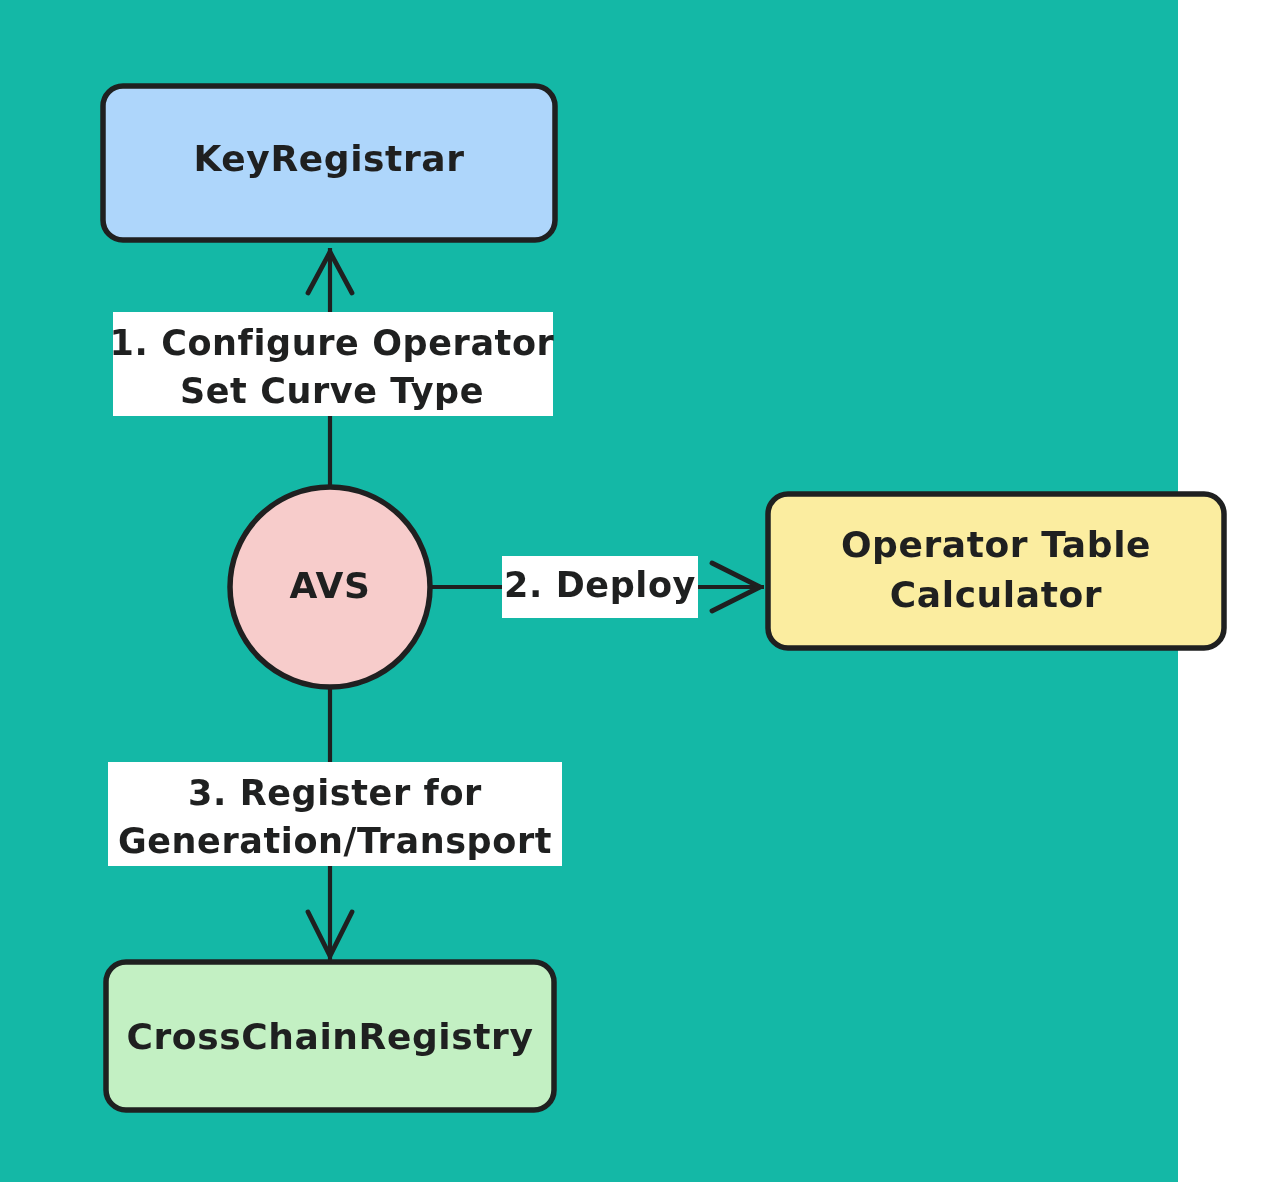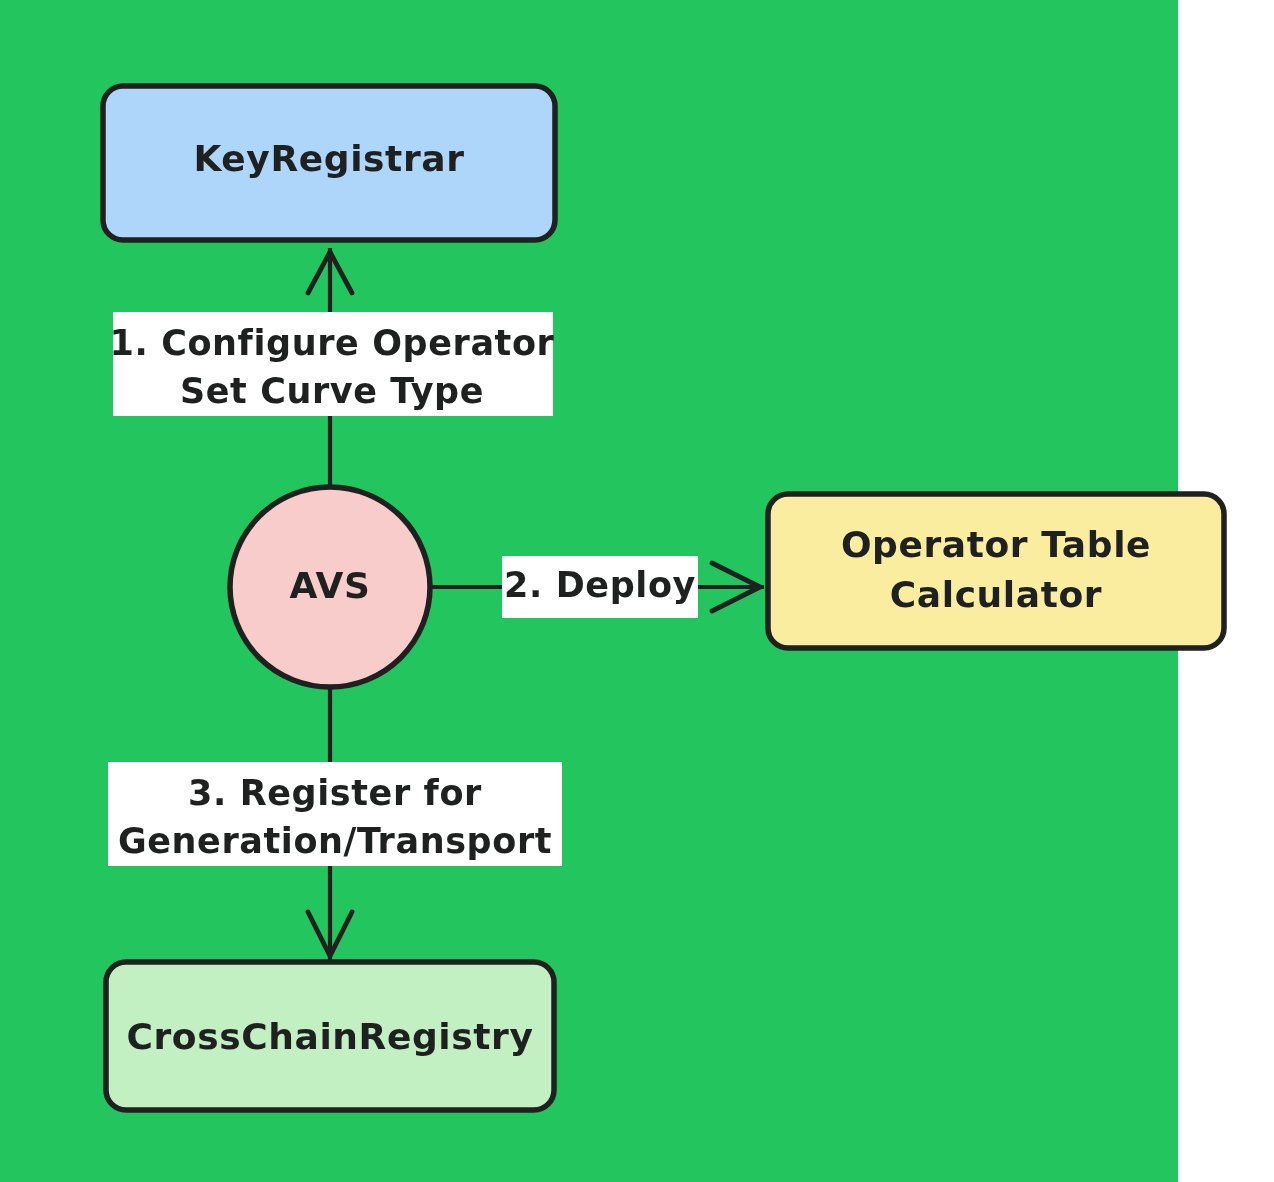--- a/index.html
+++ b/index.html
@@ -10,21 +10,21 @@
   body {
     width: 1274px;
     height: 1182px;
     font-family: "DejaVu Sans", sans-serif;
     overflow: hidden;
   }
   #diagram-root {
     position: relative;
     width: 1178px;
     height: 1182px;
-    background: #22c55e;
+    background: #14b8a6;
   }
   svg.flowchart {
     display: block;
     width: 1274px;
     height: 1182px;
   }
   .node-shape {
     stroke: #1f2020;
     stroke-width: 5.5;
     stroke-linejoin: round;

